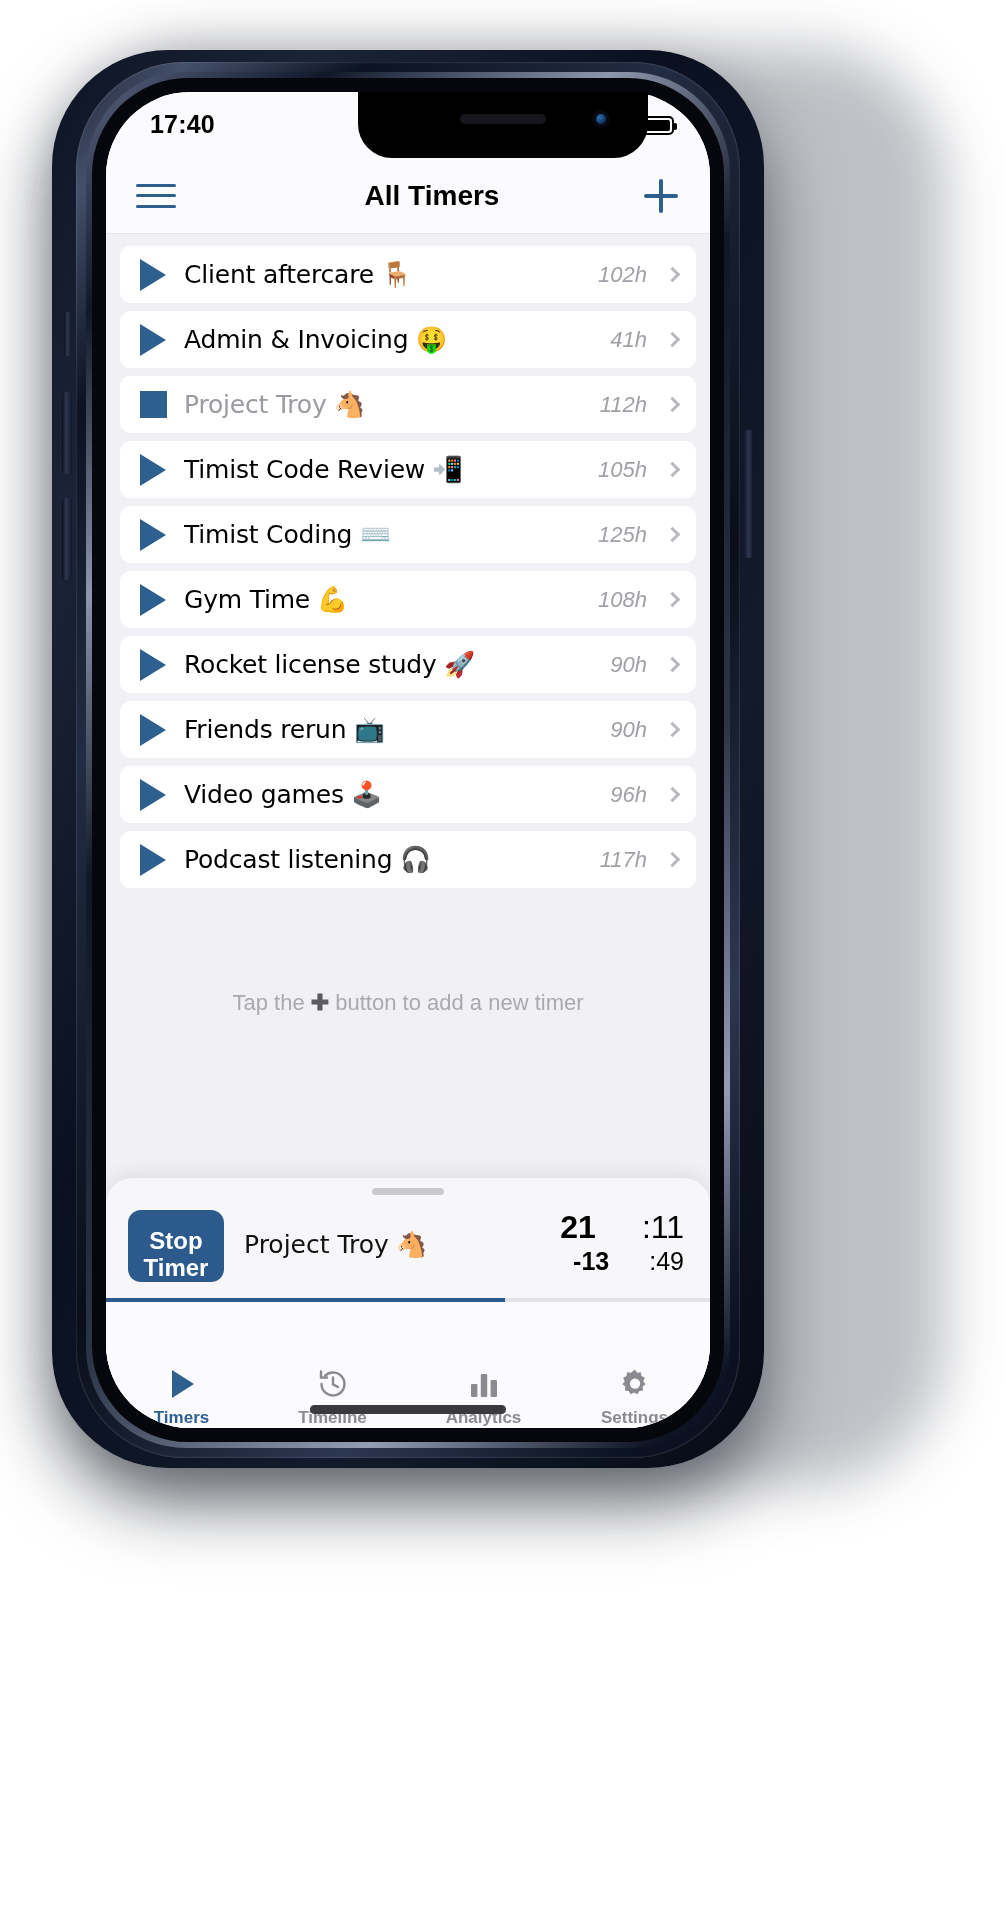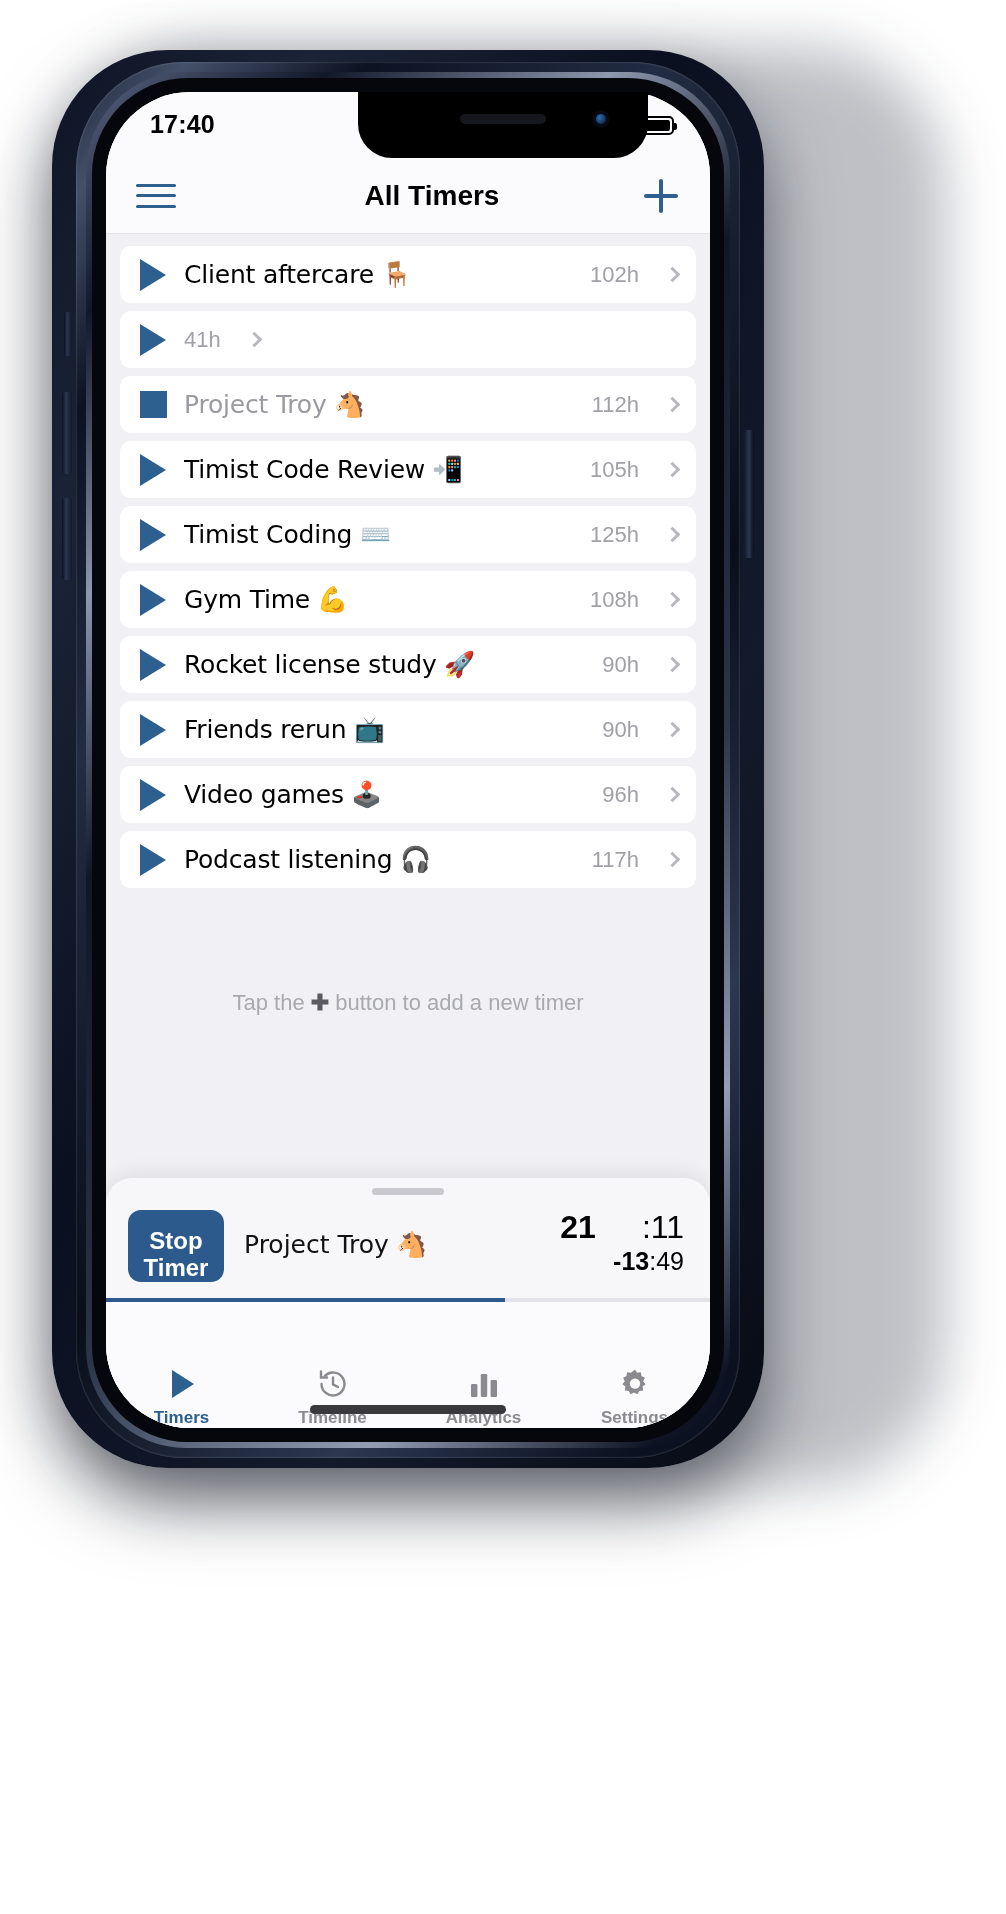--- a/index.html
+++ b/index.html
@@ -145,21 +145,21 @@
     width: 0; height: 0;
     border-left: 26px solid #2d5f8f;
     border-top: 16px solid transparent; border-bottom: 16px solid transparent;
   }
   .ctrl .stop { width: 27px; height: 27px; background: #2d5f8f; }
   .row-label {
     flex: 1 1 auto; font-size: 25px; color: #000; white-space: nowrap;
     overflow: hidden; letter-spacing: -.2px;
   }
   .timer-row.dim .row-label { color: #9a9aa0; }
-  .row-dur { font-size: 22px; color: #a0a0a6; margin-right: 28px; white-space: nowrap; }
+  .row-dur { font-size: 22px; color: #a0a0a6; margin-right: 20px; white-space: nowrap; font-style: italic; }
   .chev { width: 11px; height: 11px; border-right: 3px solid #b8b8be; border-top: 3px solid #b8b8be;
           transform: rotate(45deg); margin-right: 4px; }
   .emoji { font-family: "DejaVu Sans", sans-serif; }
 
   .hint {
     position: absolute; left: 0; width: 604px; top: 756px; text-align: center;
     font-size: 22px; color: #a9a9b0;
   }
   .hint b { color: #5b5b62; }
 
@@ -185,21 +185,21 @@
     position: absolute; left: 138px; top: 52px; font-size: 25px; color: #111;
   }
   .running-times {
     position: absolute; right: 26px; top: 32px; text-align: right;
   }
   .t-main { font-size: 32px; color: #000; line-height: 1.1; }
   .t-main b { font-weight: 700; }
   .t-main span { font-weight: 400; margin-left: 46px; }
   .t-sub { font-size: 25px; color: #000; line-height: 1.15; margin-top: 2px; }
   .t-sub b { font-weight: 700; margin-top: 14px; }
-  .t-sub span { font-weight: 400; }
+  .t-sub span { font-weight: 400; padding-left: 40px; }
 
   .progress-track {
     position: absolute; left: 0; bottom: 0; width: 604px; height: 4px; background: #e2e2e8;
   }
   .progress-fill { height: 100%; background: #2d5a8c; }
 
   
   .tabbar {
     position: absolute; left: 0; bottom: 0; width: 604px; height: 126px;
     background: #fbfbfd; display: flex; z-index: 24;
@@ -275,20 +275,21 @@
           </span>
         <span class="row-label emoji">Client aftercare 🪑</span>
         <span class="row-dur">102h</span>
         <span class="chev"></span>
       </div>
 
       <div class="timer-row">
         <span class="ctrl">
             <span class="play"></span>
           </span>
+        <span class="row-label emoji">Admin &amp; Invoicing 🤑</span>
         <span class="row-dur">41h</span>
         <span class="chev"></span>
       </div>
 
       <div class="timer-row dim">
         <span class="ctrl">
             <span class="stop"></span>
           </span>
         <span class="row-label emoji">Project Troy 🐴</span>
         <span class="row-dur">112h</span>

